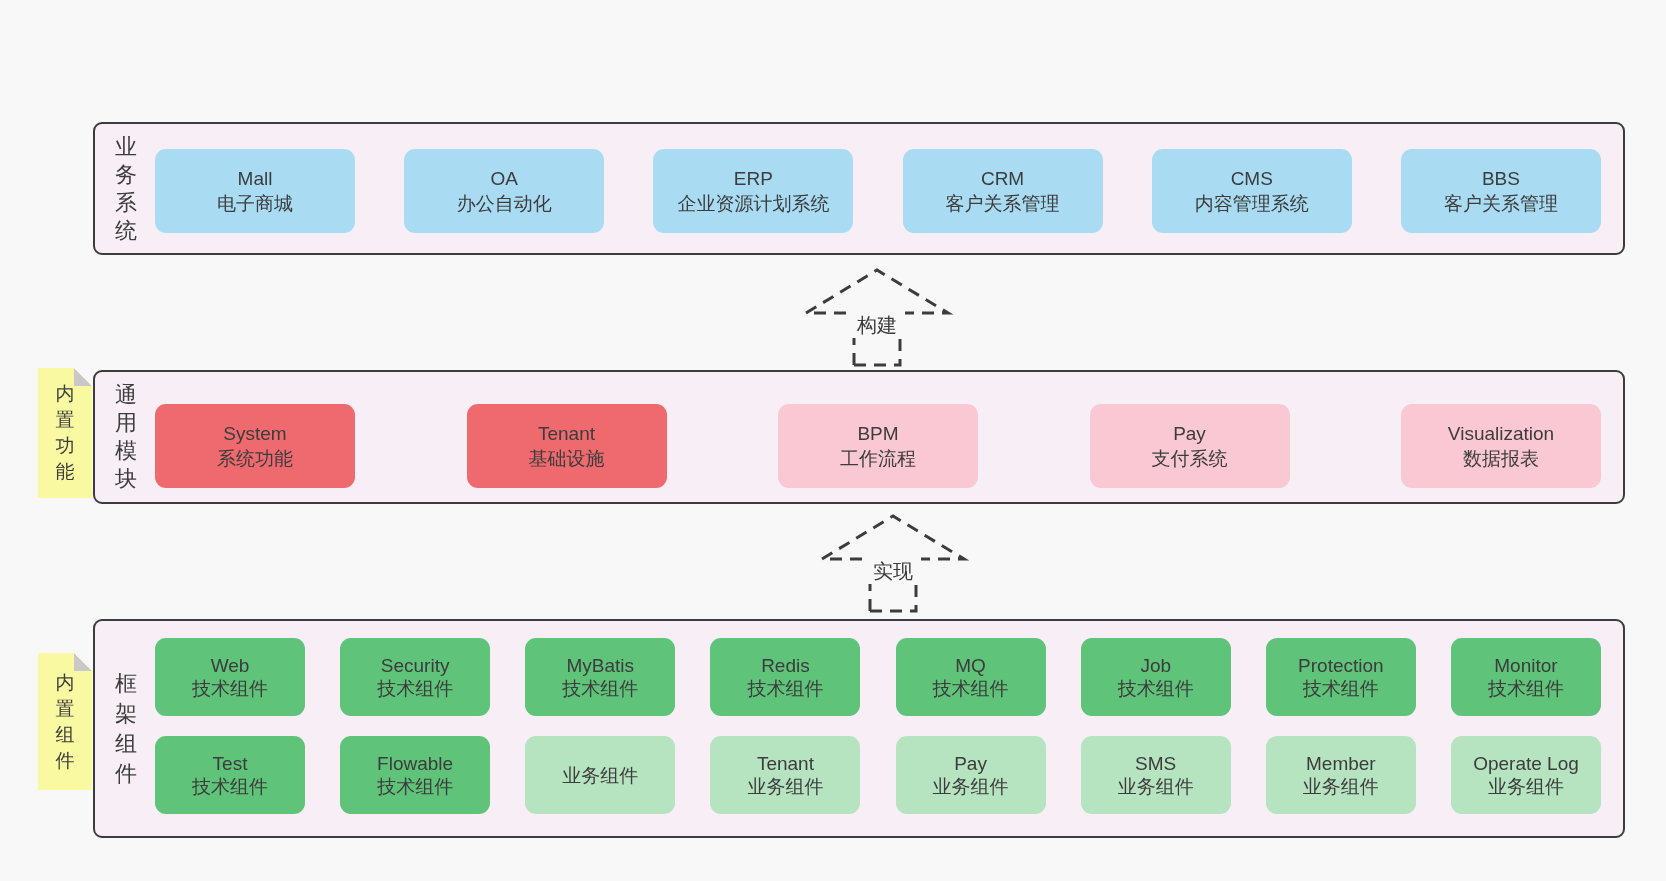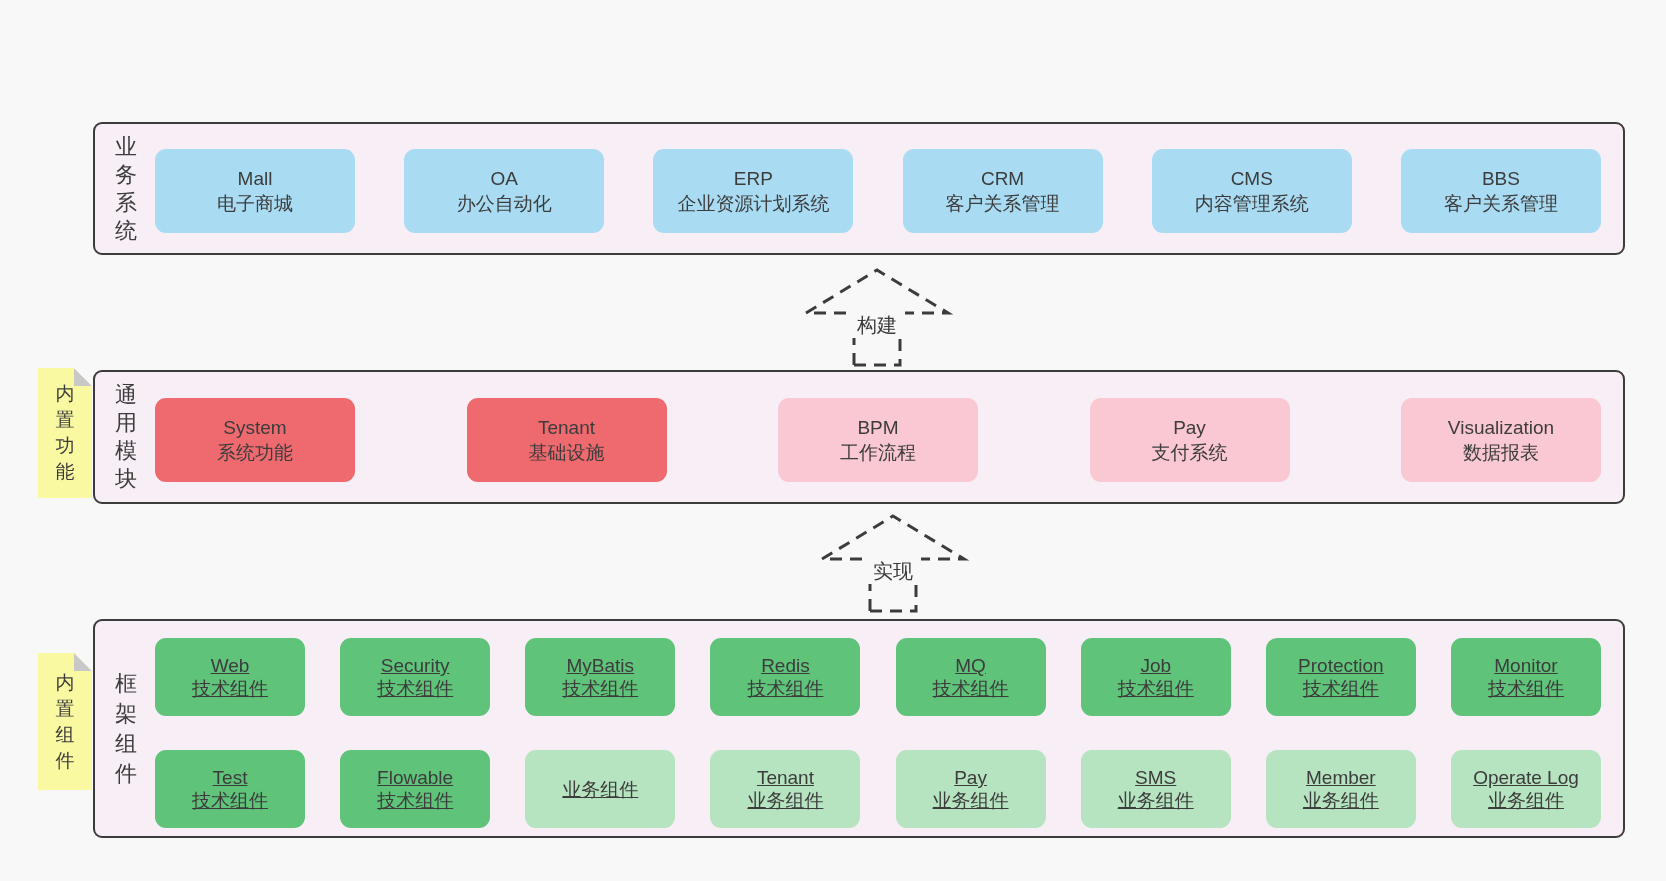--- a/index.html
+++ b/index.html
@@ -34,36 +34,36 @@
     font-size:22px;color:var(--text,#3c3c3c);
   }
   .side-label div{line-height:28px;}
   #layer-components .side-label div{line-height:30px;}
 
   .row{
     position:absolute;left:60px;right:22px;
     display:flex;justify-content:space-between;
   }
   #layer-business .row{top:25px;}
-  #layer-modules .row{top:26px;}
+  #layer-modules .row{top:32px;}
   #layer-components .row.r1{top:17px;}
-  #layer-components .row.r2{top:129px;}
+  #layer-components .row.r2{top:115px;}
 
   
   .box{
     box-sizing:border-box;
     display:flex;flex-direction:column;align-items:center;justify-content:center;
     border-radius:11px;
     text-align:center;
     font-size:19px;line-height:25px;
     padding:0 10px;
     color:var(--text,#3c3c3c);
   }
   .row-6 .box{width:200px;height:84px;}
-  .row-8 .box{width:150px;height:78px;line-height:23px;text-decoration:underline;}
+  .row-8 .box{width:150px;height:78px;line-height:23px;}
   .box.blue{background:var(--box-blue,#a9dcf3);}
   .box.red{background:var(--box-red,#ee6a6e);}
   .box.pink{background:var(--box-pink,#fac8d2);}
   .box.green{background:var(--box-green,#5fc37a);}
   .box.lightgreen{background:var(--box-lightgreen,#b6e3c0);}
 
   
   .note{
     position:absolute;left:38px;width:54px;
     background:var(--note-yellow,#f9f9a2);

